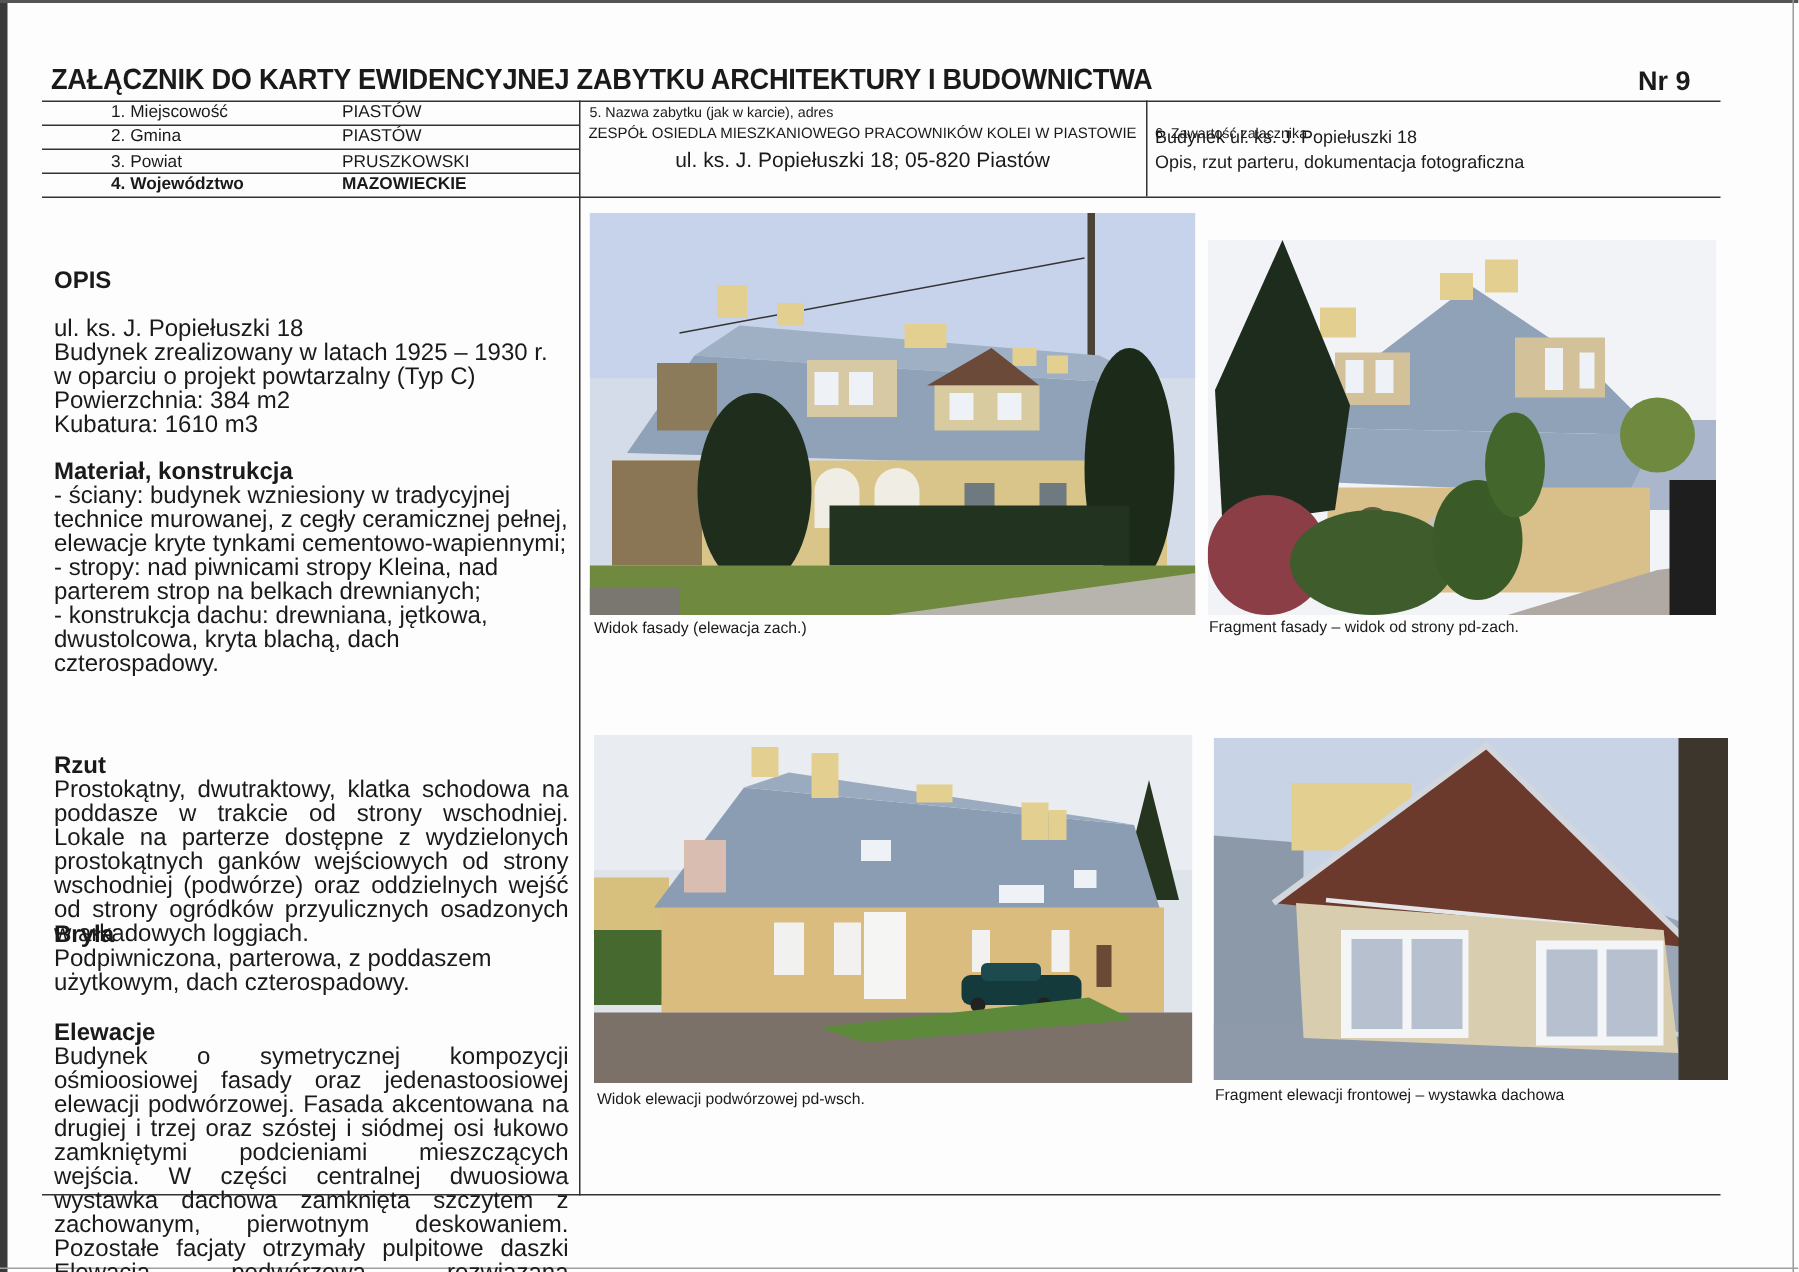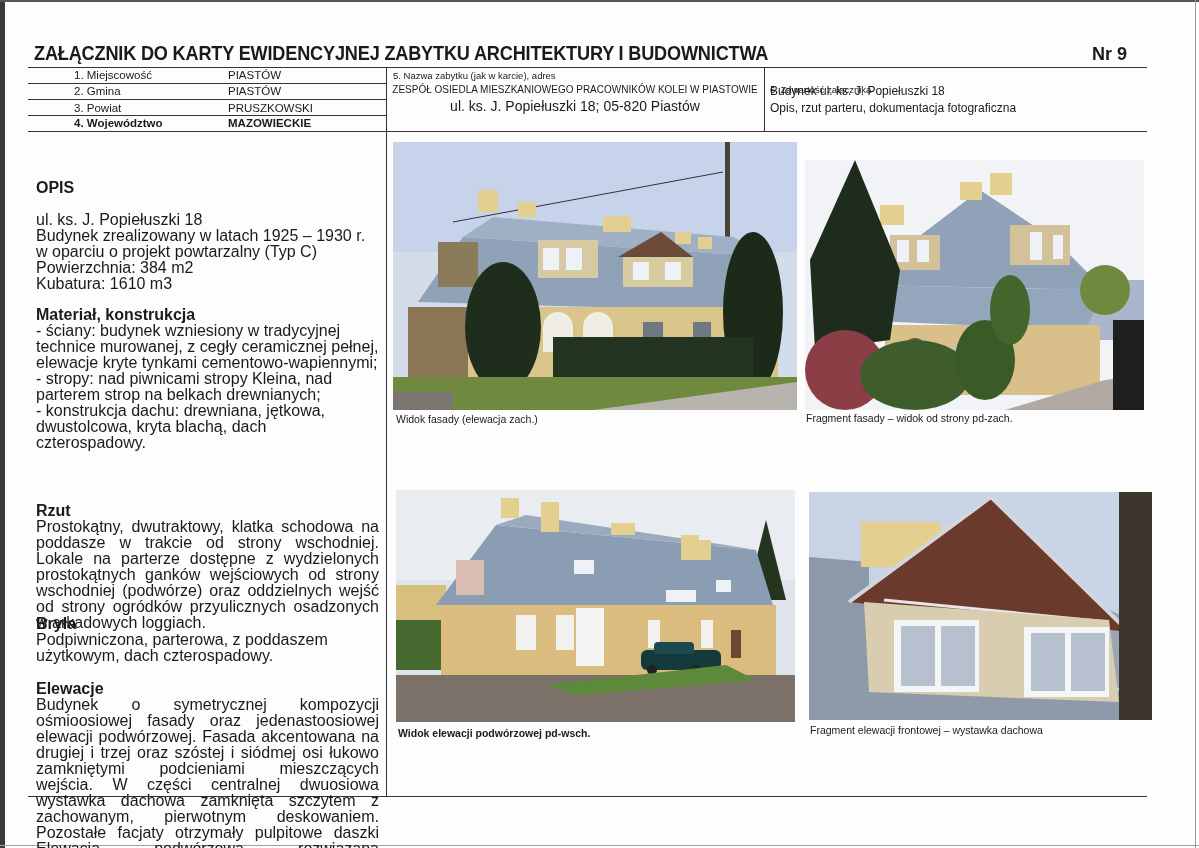--- a/index.html
+++ b/index.html
@@ -230,21 +230,21 @@
 
     <rect x="245" y="160" width="80" height="20" rx="6" fill="#153a3c"></rect>
     <rect x="258" y="152" width="40" height="12" rx="4" fill="#1d4a4e"></rect>
     <circle cx="256" cy="180" r="5" fill="#222"></circle>
     <circle cx="300" cy="180" r="5" fill="#222"></circle>
 
     <rect y="185" width="399" height="47" fill="#7c7168"></rect>
     <polygon points="150,195 330,175 360,190 180,205" fill="#5c8a3a"></polygon>
   </svg>
 </div>
-<div class="caption" style="left:398px; top:727px;font-weight:bold;">Widok elewacji podwórzowej pd-wsch.</div>
+<div class="caption" style="left:398px; top:727px;">Widok elewacji podwórzowej pd-wsch.</div>
 
 <div class="photo" style="left:809px; top:492px; width:343px; height:228px;">
   <svg viewBox="0 0 343 228" preserveAspectRatio="none">
     <rect width="343" height="228" fill="#c8d3e6"></rect>
 
     <polygon points="0,65 60,70 60,228 0,228" fill="#8c99a8"></polygon>
     <polygon points="0,190 343,200 343,228 0,228" fill="#8e9aaa"></polygon>
     <polygon points="280,110 330,130 330,200 280,190" fill="#9aa6b5"></polygon>
 
     <rect x="52" y="30" width="80" height="45" fill="#e3cf8f"></rect>

